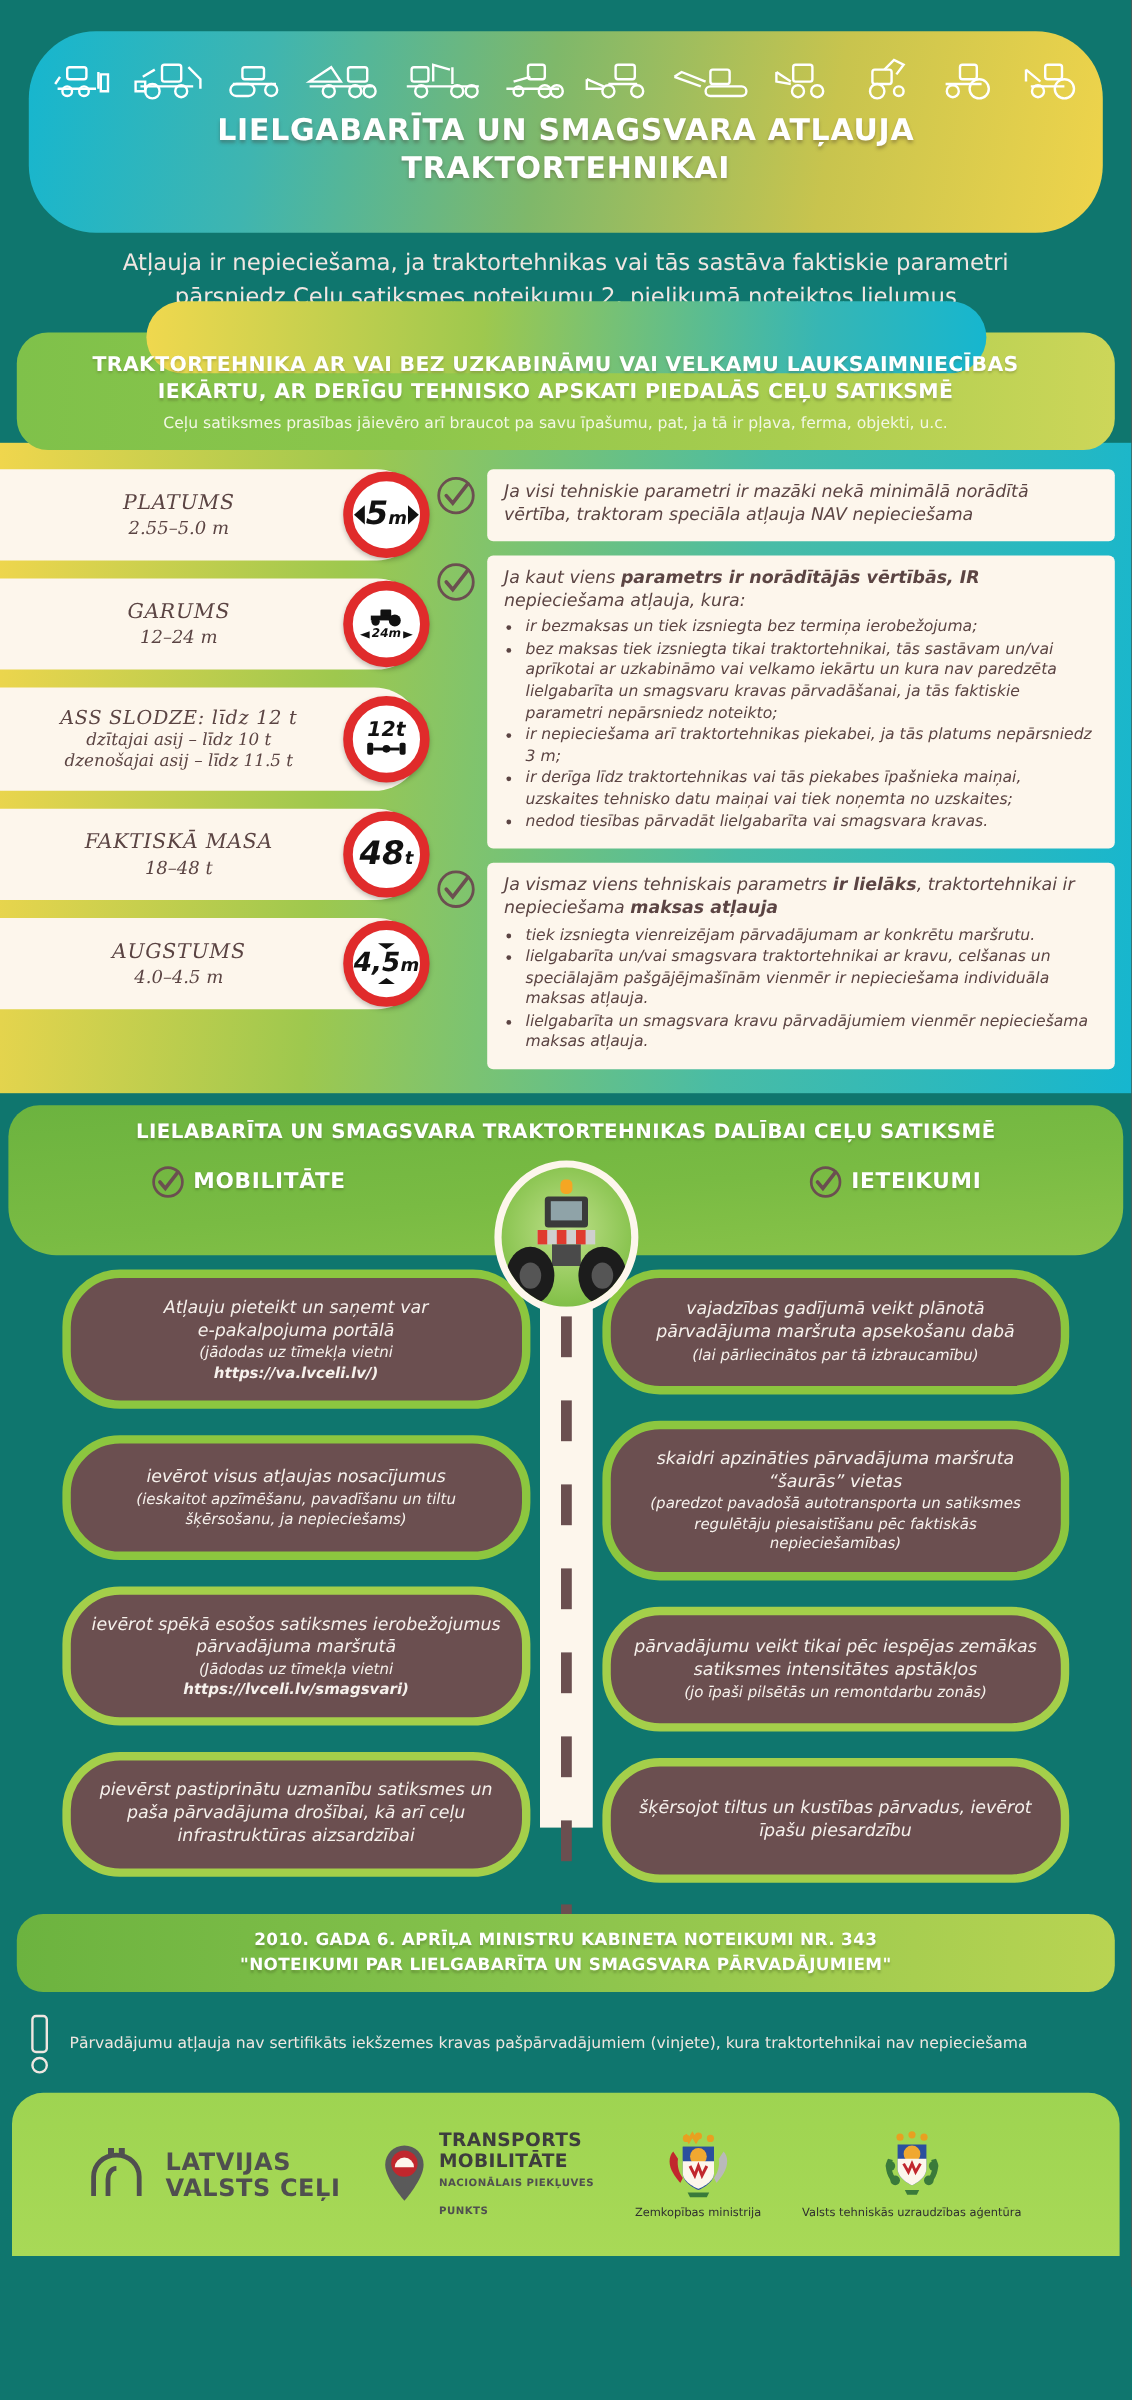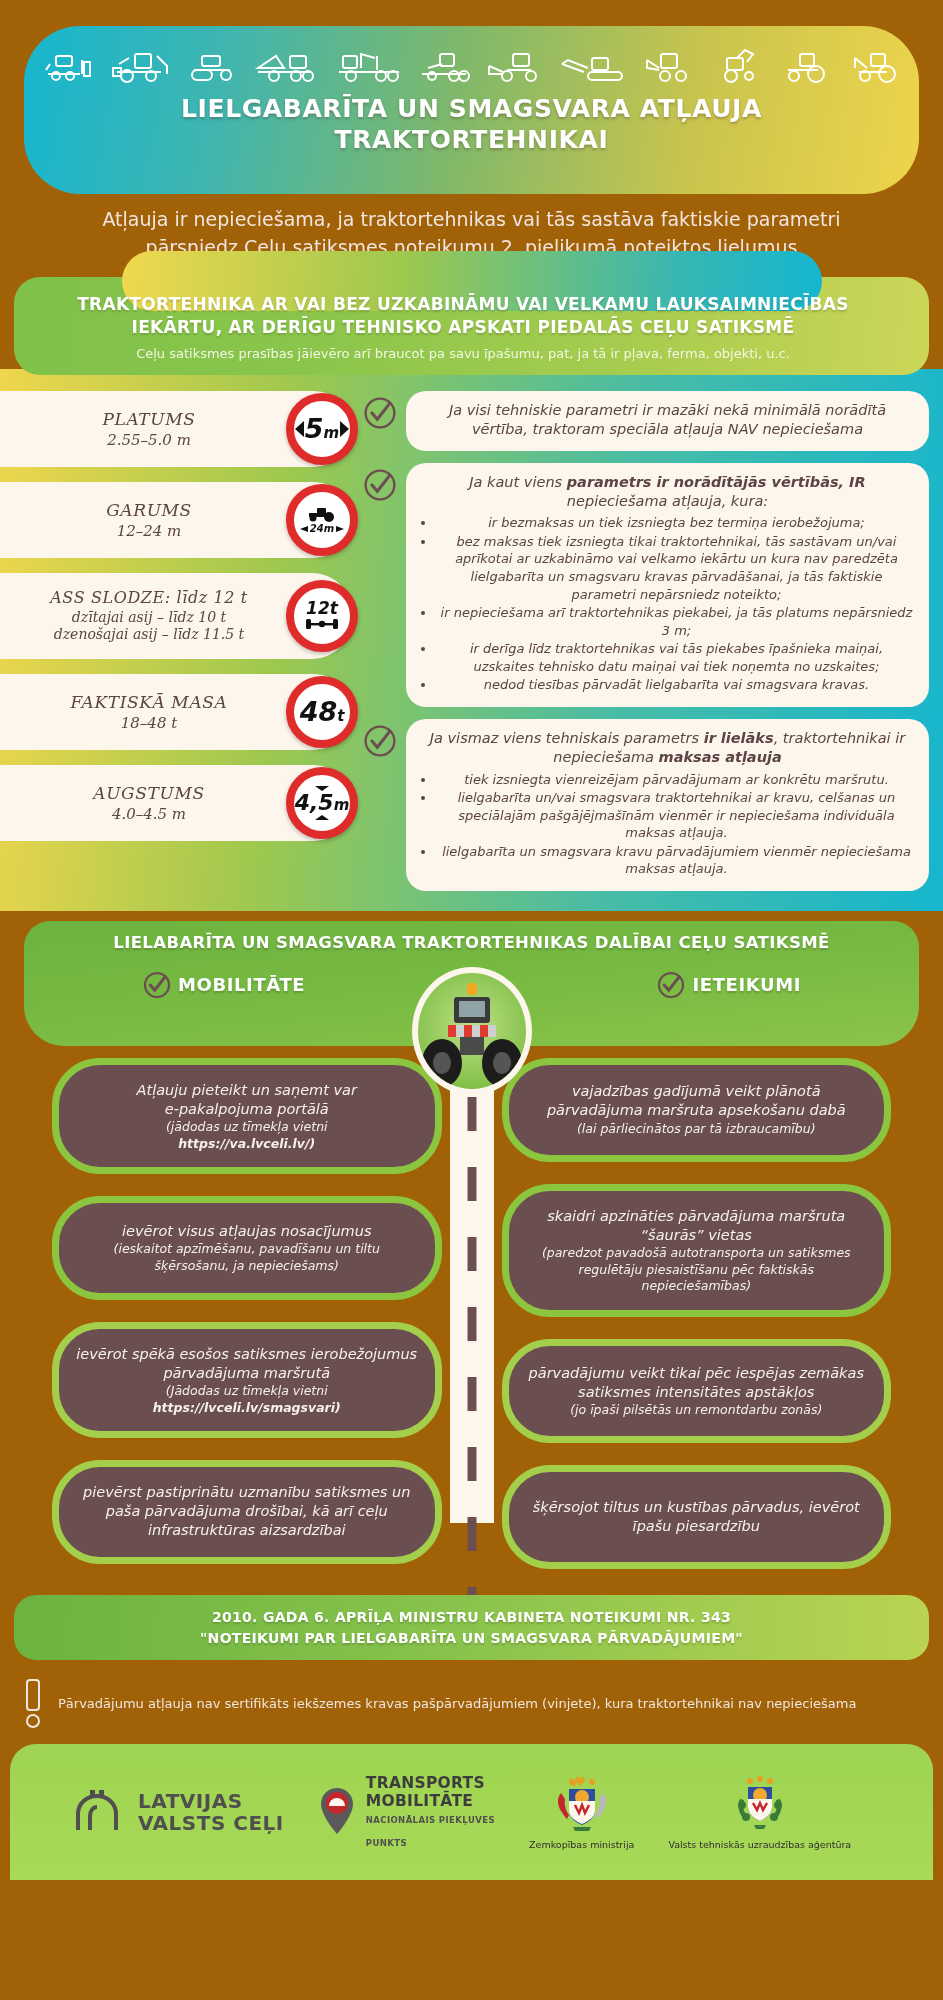--- a/index.html
+++ b/index.html
@@ -7,21 +7,21 @@
   html, body {
     width: 943px;
     background: #6b4f50;
     font-family: "DejaVu Sans", sans-serif;
   }
 
   .page {
     position: relative;
     width: 943px;
     min-height: 2000px;
-    background: #a16207;
+    background: #0f766e;
     overflow: hidden;
   }
 
   
   .hero {
     margin: 26px 24px 0 24px;
     height: 168px;
     border-radius: 56px;
     background: linear-gradient(100deg, #16b6cf 0%, #3fb5b0 22%, #7fb86a 48%, #c8c44e 74%, #efd44b 100%);
     display: flex;
@@ -178,45 +178,44 @@
     gap: 8px;
   }
   .check {
     flex: none;
     width: 36px; height: 36px;
     margin-top: 4px;
   }
   .note-card {
     flex: 1;
     background: #fdf6ec;
-    border-radius: 20px;
+    border-radius: 5px;
     padding: 10px 14px 12px 14px;
     color: #5b4443;
-    text-align: center;
   }
   .note-head {
     font-size: 14.5px;
     line-height: 1.3;
     font-family: "DejaVu Sans", sans-serif;
   }
   .note-head b { font-weight: bold; }
   .note-list {
     margin: 4px 0 0 16px;
     font-size: 13px;
     line-height: 1.35;
   }
   .note-list li { margin-bottom: 1px; padding-left: 2px; }
 
   
   .dalibai {
     position: relative;
     margin-top: 10px;
   }
   .dalibai-head {
-    margin: 0 24px;
+    margin: 0 7px;
     border-radius: 26px 26px 40px 40px;
     background: linear-gradient(175deg, #6cb33f 0%, #79bb43 55%, #8bc44a 100%);
     padding: 12px 0 46px 0;
     text-align: center;
   }
   .dalibai-title {
     color: #fff;
     font-weight: bold;
     font-size: 16.5px;
     letter-spacing: .4px;

